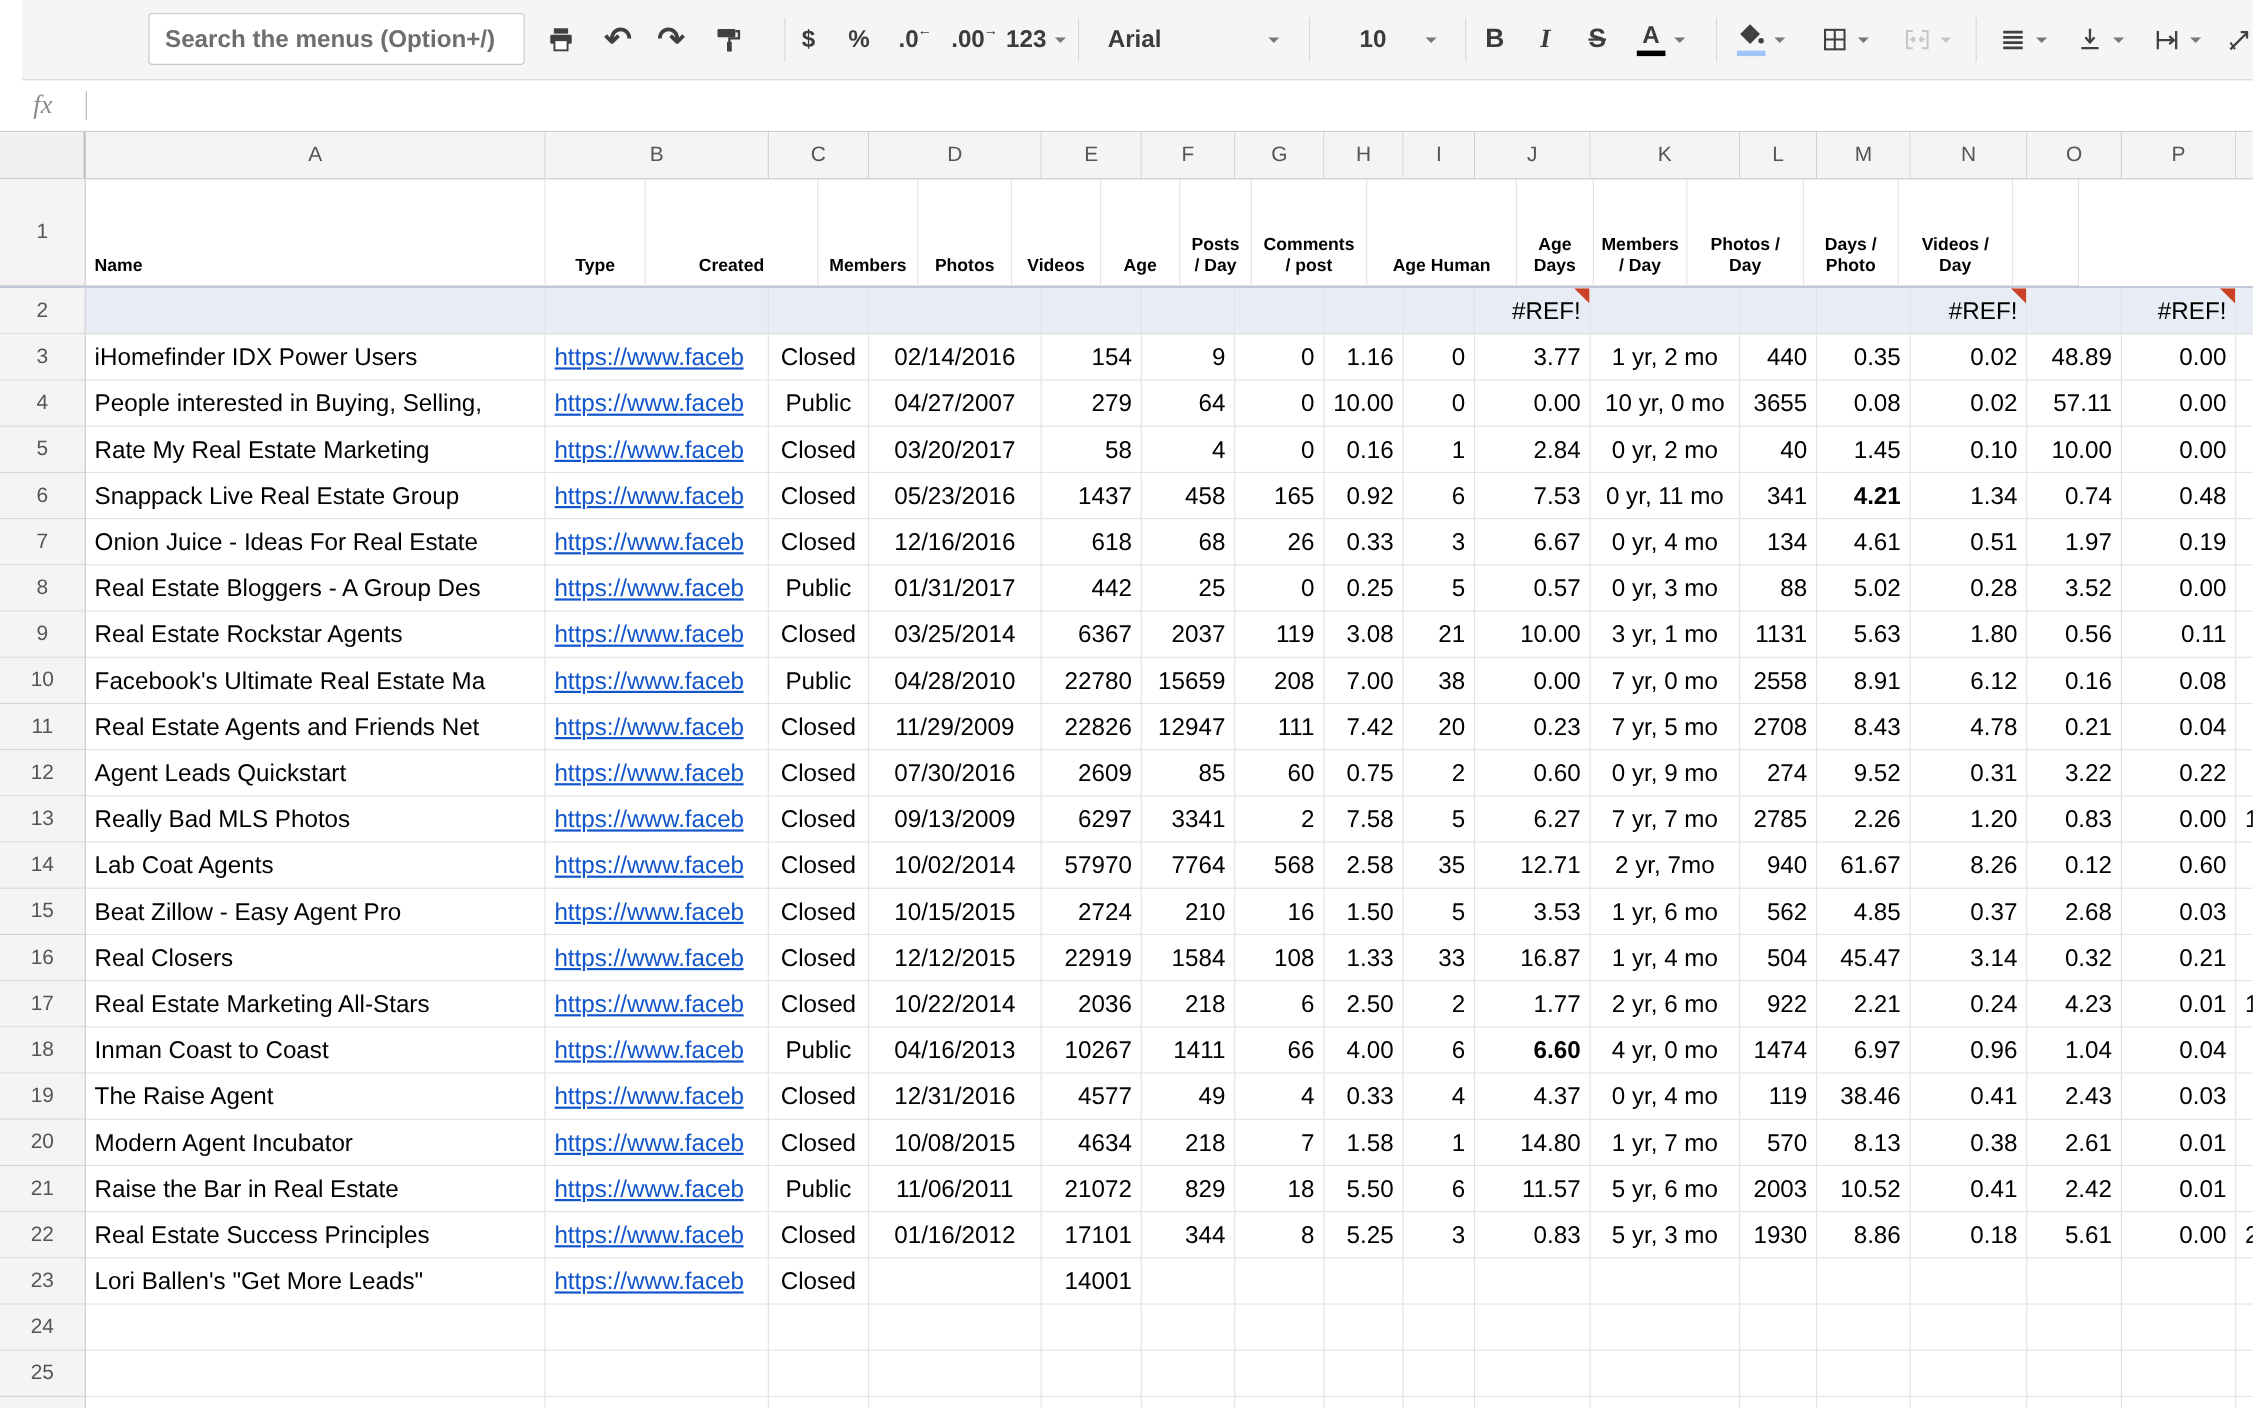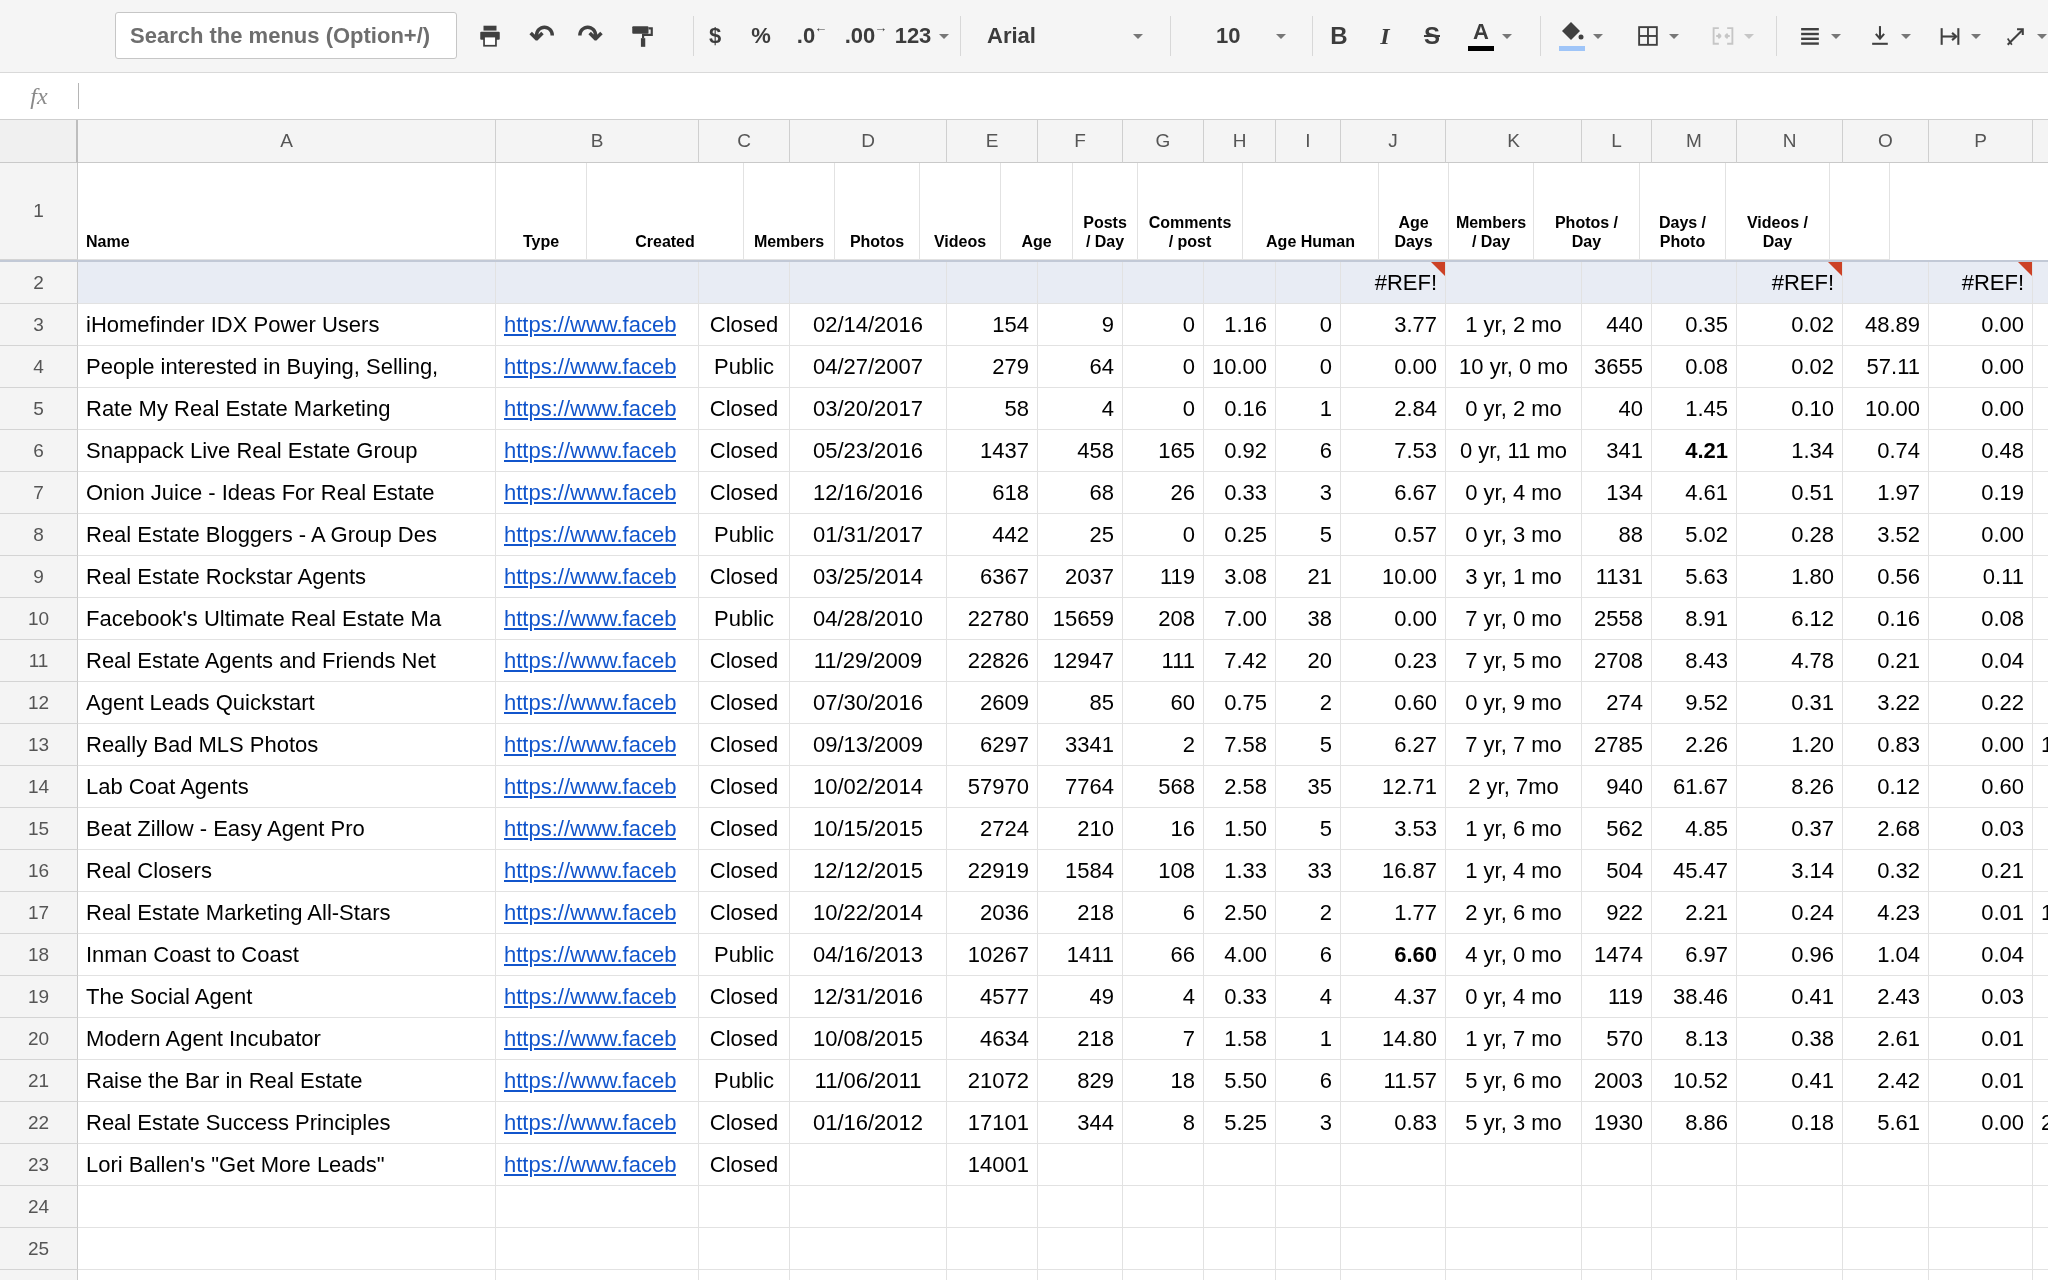--- a/index.html
+++ b/index.html
@@ -1,18 +1,18 @@
 <!DOCTYPE html>
 <html><head>
 <meta charset="utf-8">
 <style>
   html,body{margin:0;padding:0;width:2048px;height:1280px;overflow:hidden;background:#fff;
     font-family:"Liberation Sans",sans-serif;}
   
-  .toolbar{position:relative;height:72px;background:#f5f5f5;border-bottom:1px solid #d9d9d9;}
+  .toolbar{position:relative;height:72px;background:#f5f5f5;border-bottom:1px solid #d9d9d9;margin-left:20px;}
   .menu-search{position:absolute;left:115px;top:12px;width:342px;height:47px;box-sizing:border-box;
     border:1px solid #c6c6c6;border-radius:3px;background:#fff;font-family:"Liberation Sans",sans-serif;
     font-size:22px;font-weight:bold;color:#555;padding:0 14px;outline:none;}
   .menu-search::placeholder{color:#6e6e6e;opacity:1;}
   .tbtn{position:absolute;top:0;height:72px;display:flex;align-items:center;justify-content:center;
     color:#404040;cursor:pointer;}
   .tb-text{font-size:22px;font-weight:bold;color:#3c3c3c;}
   .tb-arrowglyph{font-size:30px;font-weight:bold;line-height:1;color:#404040;}
   .drop{display:inline-block;width:0;height:0;border:5px solid transparent;border-top-color:#777;
     margin-left:8px;margin-top:6px;}
@@ -649,21 +649,21 @@
       <div class="cell al-center" style="width: 136px;">4 yr, 0 mo</div>
       <div class="cell al-right" style="width: 70px;">1474</div>
       <div class="cell al-right" style="width: 85px;">6.97</div>
       <div class="cell al-right" style="width: 106px;">0.96</div>
       <div class="cell al-right" style="width: 86px;">1.04</div>
       <div class="cell al-right" style="width: 104px;">0.04</div>
       <div class="cell al-left" style="width: 60px;"></div>
     </div>
     <div class="row">
       <div class="row-num">19</div>
-      <div class="cell al-left" style="width: 418px;">The Social Agent</div>
+      <div class="cell al-left" style="width: 418px;">The Raise Agent</div>
       <div class="cell al-left" style="width: 203px;">
         <span class="link">https://www.faceb</span>
       </div>
       <div class="cell al-center" style="width: 91px;">Closed</div>
       <div class="cell al-center" style="width: 157px;">12/31/2016</div>
       <div class="cell al-right" style="width: 91px;">4577</div>
       <div class="cell al-right" style="width: 85px;">49</div>
       <div class="cell al-right" style="width: 81px;">4</div>
       <div class="cell al-right" style="width: 72px;">0.33</div>
       <div class="cell al-right" style="width: 65px;">4</div>

